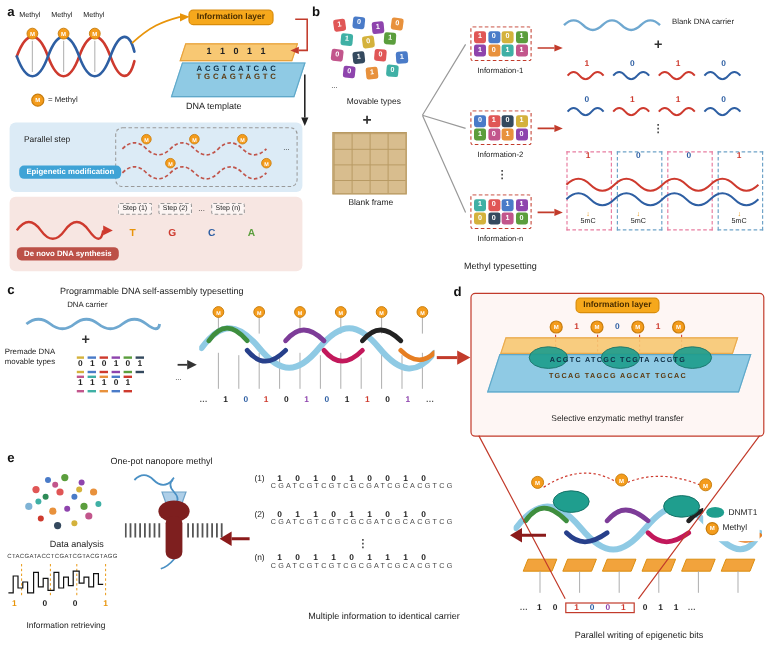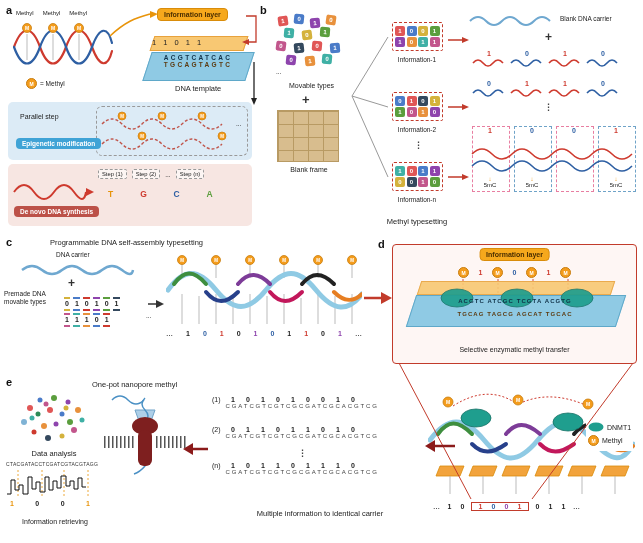--- a/index.html
+++ b/index.html
@@ -62,28 +62,28 @@
   </svg>
 
   <div class="abs" style="left:26px;top:78px;display:flex;align-items:center;gap:3px">
     <span class="mcirc">M</span>
     <span class="tiny">= Methyl</span>
   </div>
 
   <div class="pill" style="left:157px;top:8px;background:#F6A81C;border:1px solid #D98C0A;color:#4A2E00">Information layer</div>
 
   <div class="skewrect" style="left:152px;top:36px;width:92px;height:13px;background:#F8C873;border:1px solid #E8A23C" able="false"></div>
-  <div class="abs" style="left:152px;top:38px;width:92px;text-align:left;font-size:7.5px;font-weight:normal;letter-spacing:2.5px">1 1 0 1 1</div>
+  <div class="abs" style="left:152px;top:38px;width:92px;text-align:center;font-size:7.5px;font-weight:bold;letter-spacing:2.5px">1 1 0 1 1</div>
 
   <div class="skewrect" style="left:147px;top:52px;width:101px;height:27px;background:#8FCAE4;border:1px solid #5FA8C9"></div>
   <div class="abs" style="left:150px;top:54px;width:96px;text-align:center">
     <div class="seq" style="color:#10324A">ACGTCATCAC</div>
     <div class="seq" style="color:#5C3A10">TGCAGTAGTC</div>
   </div>
-  <div class="abs lbl" style="left:175px;top:84px">DNA template</div>
+  <div class="abs lbl" style="left:155px;top:84px">DNA template</div>
 
   <div class="abs" style="left:8px;top:102px;width:244px;height:58px;background:#DCEBF6;border-radius:5px">
     <div class="abs lbl" style="left:12px;top:11px;font-size:7px">Parallel step</div>
     <div class="abs" style="left:88px;top:4px;width:150px;height:48px;border:1px dashed #999;border-radius:6px"></div>
     <svg class="abs" style="left:90px;top:6px" width="146" height="44" viewBox="0 0 146 44">
       <path d="M4 16 Q14 6 24 16 T44 16 T64 16 T84 16 T104 16 T124 16" fill="none" stroke="#C0544A" stroke-width="1.4" stroke-dasharray="3 2"></path>
       <path d="M4 36 Q14 26 24 36 T44 36 T64 36 T84 36 T104 36 T124 36" fill="none" stroke="#C0544A" stroke-width="1.4" stroke-dasharray="3 2"></path>
       <circle cx="24" cy="8" r="4" fill="#F49C1C" stroke="#C87D0E" stroke-width="0.7"></circle>
       <text x="24" y="10" text-anchor="middle" font-size="4.5" fill="#fff" font-weight="bold">M</text>
       <circle cx="64" cy="8" r="4" fill="#F49C1C" stroke="#C87D0E" stroke-width="0.7"></circle>
@@ -437,20 +437,21 @@
       <svg width="16" height="10" viewBox="0 0 16 10">
           <ellipse cx="8" cy="5" rx="7.5" ry="4.5" fill="#1F9E8E"></ellipse>
         </svg>
       <span>DNMT1</span>
     </div>
     <div class="legrow">
       <span class="mcirc">M</span>
       <span>Methyl</span>
     </div>
   </div>
+  <div class="caption" style="left:430px;top:526px;width:205px">Parallel writing of epigenetic bits</div>
 
   <div class="plabel" style="left:6px;top:376px">e</div>
   <div class="abs lbl" style="left:92px;top:380px">One-pot nanopore methyl</div>
 
   <svg class="abs" style="left:10px;top:392px" width="88" height="56" viewBox="0 0 88 56">
     <circle cx="20" cy="16" r="3" fill="#E05656"></circle>
       <circle cx="30" cy="8" r="2.5" fill="#4A7BC8"></circle>
       <circle cx="44" cy="6" r="3" fill="#5B9E3D"></circle>
     <circle cx="58" cy="10" r="2.5" fill="#8E44AD"></circle>
       <circle cx="68" cy="18" r="3" fill="#E8913C"></circle>
@@ -463,21 +464,21 @@
       <circle cx="28" cy="22" r="2.5" fill="#2E8B57"></circle>
     <circle cx="40" cy="18" r="3" fill="#E05656"></circle>
       <circle cx="52" cy="22" r="2.5" fill="#4A7BC8"></circle>
       <circle cx="60" cy="30" r="3" fill="#5B9E3D"></circle>
     <circle cx="46" cy="32" r="2.5" fill="#8E44AD"></circle>
       <circle cx="34" cy="34" r="3" fill="#E8913C"></circle>
       <circle cx="22" cy="26" r="2.5" fill="#3FB0A5"></circle>
     <circle cx="36" cy="12" r="2.5" fill="#C2568C"></circle>
       <circle cx="56" cy="16" r="2.5" fill="#D4B23C"></circle>
   </svg>
-  <div class="caption" style="left:14px;top:450px;width:80px">Data analysis</div>
+  <div class="caption" style="left:24px;top:450px;width:80px">Data analysis</div>
 
   <svg class="abs" style="left:104px;top:392px" width="82" height="88" viewBox="0 0 82 88">
     <path d="M8 8 Q16 0 24 8 T40 8" fill="none" stroke="#4A90C4" stroke-width="1.5"></path>
     <path d="M31 18 L51 18 L46 32 L36 32 Z" fill="#AECFE8" stroke="#6FA3C8" stroke-width="1"></path>
     <line x1="0" y1="50" x2="30" y2="50" stroke="#555555" stroke-width="12" stroke-dasharray="1.5 2.5"></line>
     <line x1="52" y1="50" x2="82" y2="50" stroke="#555555" stroke-width="12" stroke-dasharray="1.5 2.5"></line>
     <path d="M41 6 Q35 12 41 18 Q47 24 41 30 L41 74 Q36 80 30 82" fill="none" stroke="#4A90C4" stroke-width="1.4"></path>
     <ellipse cx="41" cy="34" rx="13" ry="9" fill="#7E1F1F"></ellipse>
     <rect x="34" y="38" width="14" height="36" rx="6" fill="#7E1F1F"></rect>
   </svg>

